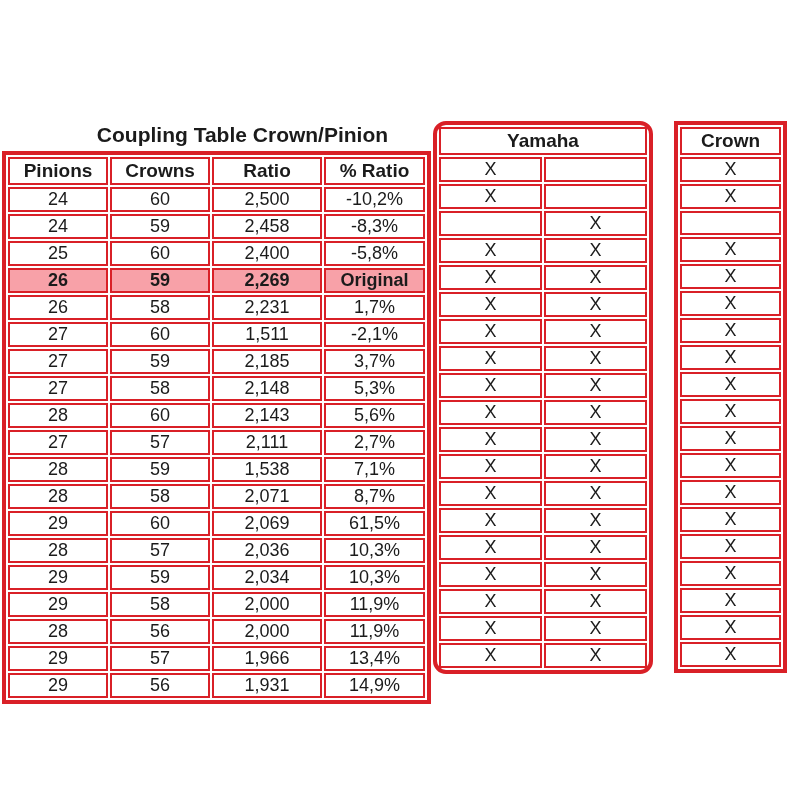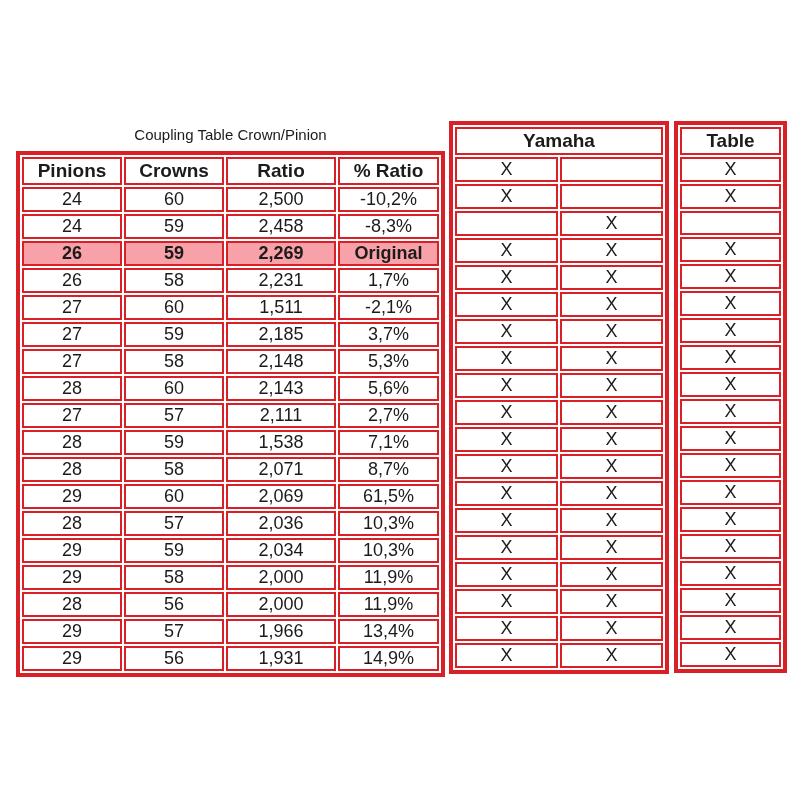--- a/index.html
+++ b/index.html
@@ -7,26 +7,26 @@
     position: relative;
     width: 800px;
     height: 800px;
     background: #ffffff;
     font-family: "Liberation Sans", sans-serif;
     color: #1b1b1b;
     overflow: hidden;
   }
   .title {
     position: absolute;
-    left: 16px;
+    left: 28px;
     top: 122px;
     width: 429px;
     text-align: center;
-    font-size: 15px;
-    font-weight: 400;
+    font-size: 21px;
+    font-weight: 700;
     line-height: 26px;
     white-space: nowrap;
   }
   table.grid {
     position: absolute;
     border-collapse: separate;
     border-spacing: 2px;
     background: #ffffff;
     border: 4px solid #d92027;
     table-layout: fixed;
@@ -45,22 +45,22 @@
   table.grid th {
     font-size: 19px;
     font-weight: 700;
     height: 28px;
   }
   table.grid td {
     font-size: 18px;
     font-weight: 400;
     height: 23.6px;
   }
-  .left   { left: 16px;  top: 151px; width: 429px; }
-  .yamaha { left: 449px; top: 121px; width: 220px; }
+  .left   { left: 2px;  top: 151px; width: 429px; }
+  .yamaha { left: 433px; top: 121px; width: 220px; border-radius: 13px; }
   .kymco  { left: 674px; top: 121px; width: 113px; }
   td.hl { background: #f8a1a8; }
   tr.hl-row td { background: #f8a1a8; font-weight: 700; }
   td.xcell { font-weight: 700; font-size: 15px; }
 </style>
 </head>
 <body>
 
 <div class="canvas">
 
@@ -87,20 +87,26 @@
           <td>60</td>
           <td>2,500</td>
           <td>-10,2%</td>
         </tr>
         <tr>
           <td>24</td>
           <td class="hl">59</td>
           <td>2,458</td>
           <td>-8,3%</td>
         </tr>
+        <tr>
+          <td>25</td>
+          <td>60</td>
+          <td>2,400</td>
+          <td>-5,8%</td>
+        </tr>
         <tr class="hl-row">
           <td>26</td>
           <td>59</td>
           <td>2,269</td>
           <td>Original</td>
         </tr>
         <tr>
           <td>26</td>
           <td>58</td>
           <td>2,231</td>
@@ -282,21 +288,21 @@
         </tr>
       </tbody>
   </table>
 
   <table class="grid kymco">
     <colgroup>
       <col style="width:101px">
     </colgroup>
     <thead>
       <tr>
-        <th>Table</th>
+        <th>Crown</th>
       </tr>
     </thead>
     <tbody id="kymco-body">
         <tr>
           <td class="xcell">X</td>
         </tr>
         <tr>
           <td class="xcell">X</td>
         </tr>
         <tr>

